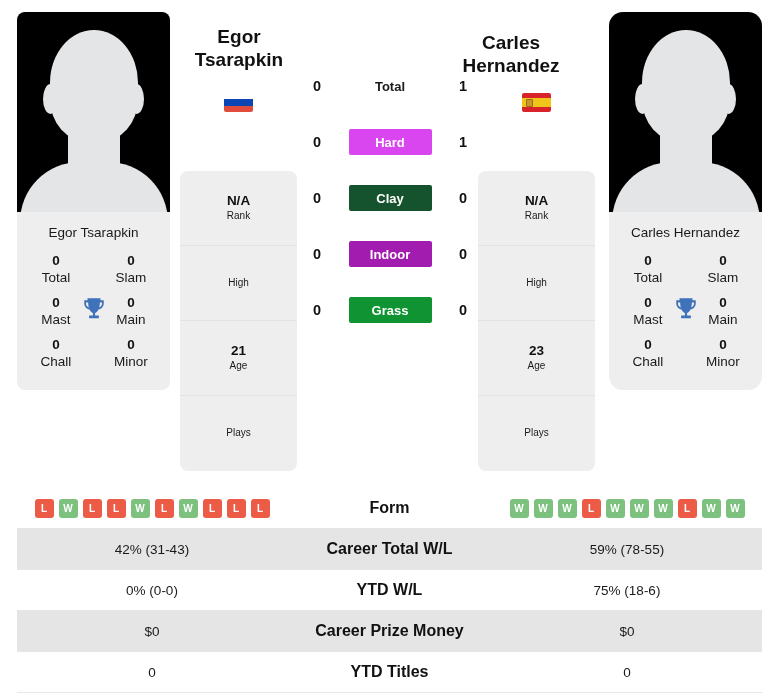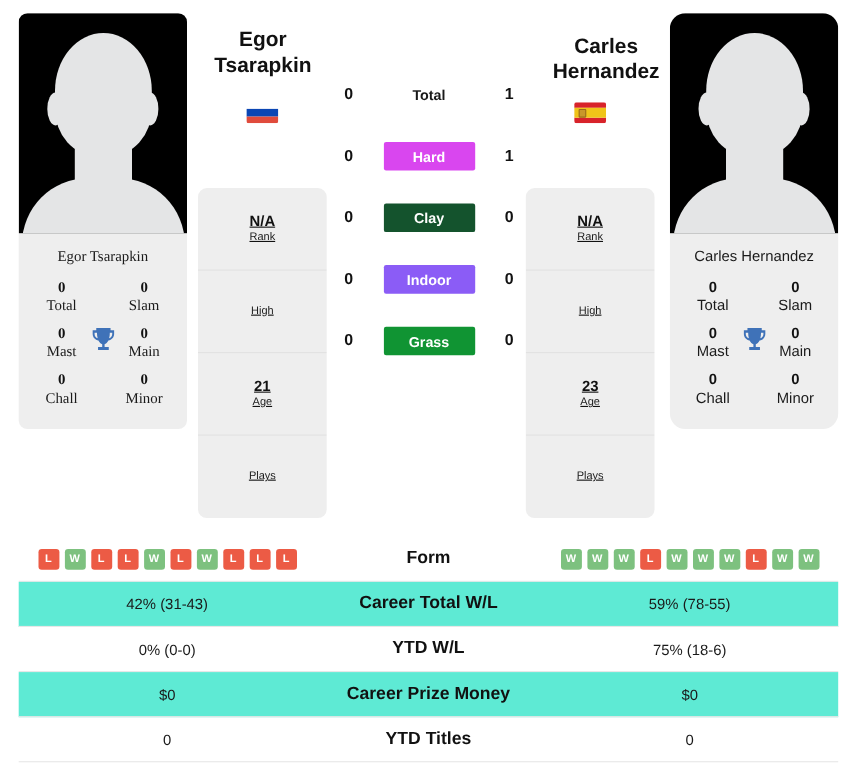--- a/index.html
+++ b/index.html
@@ -14,21 +14,21 @@
 
   
   .top { position: relative; height: 472px; }
 
   
   .photo-card {
     position: absolute; top: 12px; width: 153px;
     background: #eeeeee; border-radius: 8px;
     overflow: hidden;
   }
-  .photo-card.left  { left: 17px; font-family: Liberation Serif, serif; }
+  .photo-card.left  { left: 17px; }
   .photo-card.right { left: 609px; border-radius: 14px; }
 
   .photo {
     width: 153px; height: 200px;
     background: #000000;
     position: relative; overflow: hidden;
   }
   .sil-head {
     position: absolute; left: 50%; top: 18px;
     transform: translateX(-50%);
@@ -81,21 +81,20 @@
     position: absolute; top: 171px; width: 117px;
     background: #eeeeee; border-radius: 8px; overflow: hidden;
   }
   .stat-card.left  { left: 180px; }
   .stat-card.right { left: 478px; }
   .sc-row {
     height: 75px; display: flex; flex-direction: column;
     align-items: center; justify-content: center;
     border-bottom: 1px solid #e2e2e2;
     line-height: 1.25;
-    text-decoration: underline;
   }
   .sc-row:last-child { border-bottom: none; }
   .sc-val { font-size: 13.5px; font-weight: bold; color: #111; }
   .sc-lab { font-size: 10px; color: #1a1a1a; }
 
   
   .h2h { position: absolute; left: 300px; top: 58px; width: 180px; }
   .h2h-row {
     position: relative; height: 56px;
     display: flex; align-items: center;
@@ -116,37 +115,37 @@
     font-size: 13px; font-weight: bold; color: #1a1a1a;
   }
 
   
   .pname {
     position: absolute; text-align: center; width: 160px;
     font-size: 19px; font-weight: bold; color: #111;
     line-height: 1.2;
   }
   .pname.left  { left: 159px; top: 26px; }
-  .pname.right { left: 471px; top: 32px; }
+  .pname.right { left: 431px; top: 32px; }
   .flag {
     position: absolute; width: 29px; height: 19px;
     border-radius: 2px; overflow: hidden;
   }
   .flag.left  { left: 224px; top: 93px; }
   .flag.right { left: 522px; top: 93px; }
   .fb { width: 100%; height: 33.34%; }
 
   
   .table { position: absolute; left: 17px; top: 488px; width: 745px; }
   .trow {
     display: flex; align-items: center;
     height: 41px;
     border-bottom: 1px solid #e7e7e7;
   }
-  .trow.alt { background: #5eead4; }
+  .trow.alt { background: #e5e5e5; }
   .tleft, .tright {
     flex: 1; display: flex; align-items: center; justify-content: center;
     font-size: 13.5px; color: #1a1a1a;
   }
   .tmid {
     width: 205px; text-align: center;
     font-size: 16px; font-weight: bold; color: #111;
   }
   .form-wrap { display: flex; gap: 5px; }
   .form-badge {
@@ -334,21 +333,21 @@
         <div class="h2h-row">
           <div class="h2h-score">0</div>
           <div class="h2h-mid">
             <div class="surf-badge" style="background: #14532d;">Clay</div>
           </div>
           <div class="h2h-score">0</div>
         </div>
         <div class="h2h-row">
           <div class="h2h-score">0</div>
           <div class="h2h-mid">
-            <div class="surf-badge" style="background: #8b5cf6;">Indoor</div>
+            <div class="surf-badge" style="background: #a21caf;">Indoor</div>
           </div>
           <div class="h2h-score">0</div>
         </div>
         <div class="h2h-row">
           <div class="h2h-score">0</div>
           <div class="h2h-mid">
             <div class="surf-badge" style="background: rgb(16, 148, 51);">Grass</div>
           </div>
           <div class="h2h-score">0</div>
         </div>

